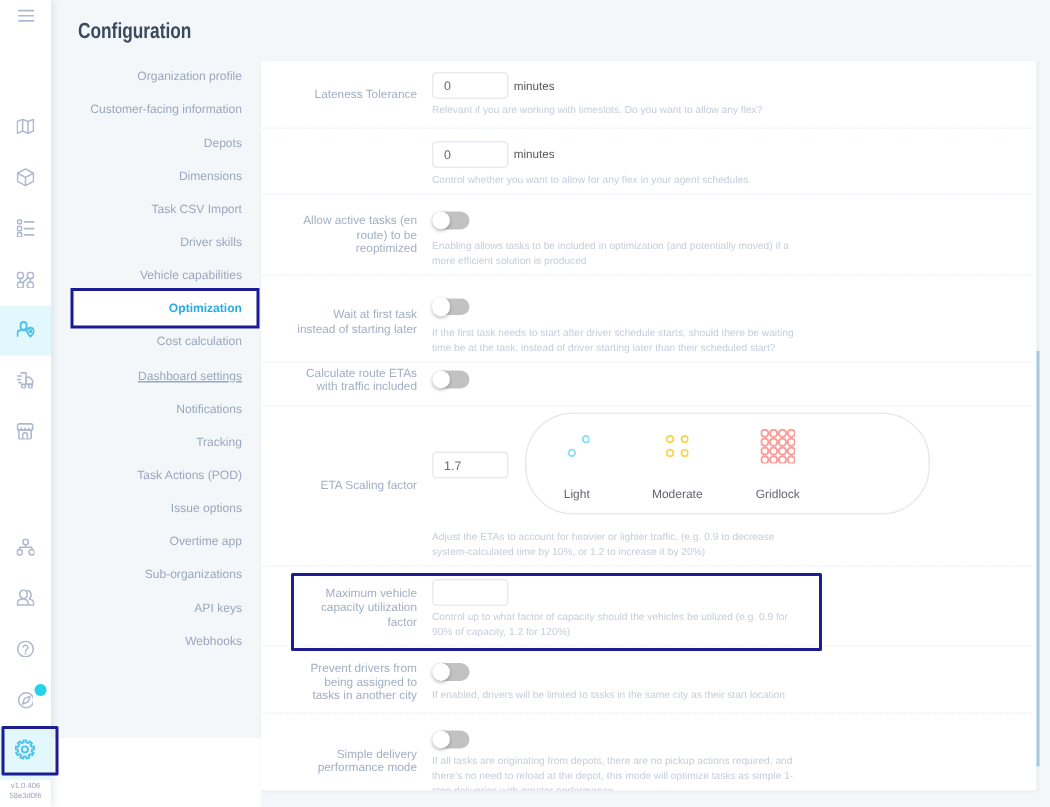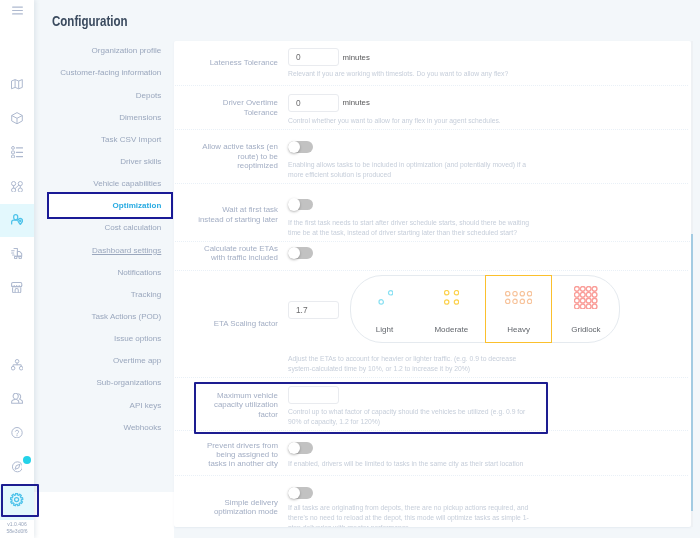--- a/index.html
+++ b/index.html
@@ -234,21 +234,20 @@
         <div class="row" style="position: absolute; left: 0px; top: 0px; width: 515px; height: 45.4px;">
           <div class="rlabel" style="position: absolute; left: 22px; top: 16.5px; width: 82px;">Lateness Tolerance</div>
           <div style="position: absolute; left: 114px; top: 7.4px; display: flex; align-items: center;">
             <input class="numinput" type="text" value="0" style="">
             <span class="suffix">minutes</span>
           </div>
           <div class="help" style="position: absolute; left: 114px; top: 28.3px; width: 243px;">Relevant if you are working with timeslots. Do you want to allow any flex?</div>
           <div style="position: absolute; left: 1px; right: 1px; bottom: 0px; border-bottom: 1px dotted rgb(233, 240, 247);"></div>
         </div>
         <div class="row" style="position: absolute; left: 0px; top: 45.4px; width: 515px; height: 43.8px;">
-          <div class="rlabel" style="position: absolute; left: 22px; top: 11.8px; width: 82px;">Driver Overtime Tolerance</div>
           <div style="position: absolute; left: 114px; top: 7.4px; display: flex; align-items: center;">
             <input class="numinput" type="text" value="0" style="">
             <span class="suffix">minutes</span>
           </div>
           <div class="help" style="position: absolute; left: 114px; top: 30.1px; width: 243px;">Control whether you want to allow for any flex in your agent schedules.</div>
           <div style="position: absolute; left: 1px; right: 1px; bottom: 0px; border-bottom: 1px dotted rgb(233, 240, 247);"></div>
         </div>
         <div class="row" style="position: absolute; left: 0px; top: 89.2px; width: 515px; height: 54.2px; text-decoration: underline;">
           <div class="rlabel" style="position: absolute; left: 22px; top: 12px; width: 82px;">Allow active tasks (en route) to be reoptimized</div>
           <div style="position: absolute; left: 114px; top: 10.9px; display: flex; align-items: center;">
@@ -296,35 +295,20 @@
                 <div class="tdots">
                   <svg style="margin-left:0px" width="15.3" height="14.8" viewBox="0 0 15.3 14.8">
                     <circle cx="2.7" cy="2.7" r="2.2" fill="none" stroke="#fcd24e" stroke-width="1.2"></circle>
                     <circle cx="12.5" cy="2.7" r="2.2" fill="none" stroke="#fcd24e" stroke-width="1.2"></circle>
                     <circle cx="2.7" cy="12" r="2.2" fill="none" stroke="#fcd24e" stroke-width="1.2"></circle>
                     <circle cx="12.5" cy="12" r="2.2" fill="none" stroke="#fcd24e" stroke-width="1.2"></circle>
                   </svg>
                 </div>
                 <div class="tlabel">Moderate</div>
               </div>
-              <div class="tcell sel">
-                <div class="tdots">
-                  <svg style="margin-left:0px" width="27.3" height="13.1" viewBox="0 0 27.3 13.1">
-                    <circle cx="2.7" cy="2.7" r="2.2" fill="none" stroke="#f7c39b" stroke-width="1.2"></circle>
-                    <circle cx="10" cy="2.7" r="2.2" fill="none" stroke="#f7c39b" stroke-width="1.2"></circle>
-                    <circle cx="17.3" cy="2.7" r="2.2" fill="none" stroke="#f7c39b" stroke-width="1.2"></circle>
-                    <circle cx="24.6" cy="2.7" r="2.2" fill="none" stroke="#f7c39b" stroke-width="1.2"></circle>
-                    <circle cx="2.7" cy="10.4" r="2.2" fill="none" stroke="#f7c39b" stroke-width="1.2"></circle>
-                    <circle cx="10" cy="10.4" r="2.2" fill="none" stroke="#f7c39b" stroke-width="1.2"></circle>
-                    <circle cx="17.3" cy="10.4" r="2.2" fill="none" stroke="#f7c39b" stroke-width="1.2"></circle>
-                    <circle cx="24.6" cy="10.4" r="2.2" fill="none" stroke="#f7c39b" stroke-width="1.2"></circle>
-                  </svg>
-                </div>
-                <div class="tlabel">Heavy</div>
-              </div>
               <div class="tcell">
                 <div class="tdots">
                   <svg width="23.5" height="23.5" viewBox="0 0 23.5 23.5">
                     <circle cx="2.85" cy="2.85" r="2.4" fill="none" stroke="#fa9e99" stroke-width="1.4"></circle>
                     <circle cx="8.75" cy="2.85" r="2.4" fill="none" stroke="#fa9e99" stroke-width="1.4"></circle>
                     <circle cx="14.65" cy="2.85" r="2.4" fill="none" stroke="#fa9e99" stroke-width="1.4"></circle>
                     <circle cx="20.550000000000004" cy="2.85" r="2.4" fill="none" stroke="#fa9e99" stroke-width="1.4"></circle>
                     <circle cx="2.85" cy="8.75" r="2.4" fill="none" stroke="#fa9e99" stroke-width="1.4"></circle>
                     <circle cx="8.75" cy="8.75" r="2.4" fill="none" stroke="#fa9e99" stroke-width="1.4"></circle>
                     <circle cx="14.65" cy="8.75" r="2.4" fill="none" stroke="#fa9e99" stroke-width="1.4"></circle>
@@ -358,21 +342,21 @@
           <div class="rlabel" style="position: absolute; left: 22px; top: 9.2px; width: 82px;">Prevent drivers from being assigned to tasks in another city</div>
           <div style="position: absolute; left: 114px; top: 10.7px; display: flex; align-items: center;">
             <div class="toggle">
               <span class="knob"></span>
             </div>
           </div>
           <div class="help" style="position: absolute; left: 114px; top: 28.1px; width: 243px;">If enabled, drivers will be limited to tasks in the same city as their start location</div>
           <div style="position: absolute; left: 1px; right: 1px; bottom: 0px; border-bottom: 1px dotted rgb(233, 240, 247);"></div>
         </div>
         <div class="row" style="position: absolute; left: 0px; top: 435.5px; width: 515px; height: 60px;">
-          <div class="rlabel" style="position: absolute; left: 22px; top: 21.1px; width: 82px;">Simple delivery optimization mode</div>
+          <div class="rlabel" style="position: absolute; left: 22px; top: 21.1px; width: 82px;">Simple delivery performance mode</div>
           <div style="position: absolute; left: 114px; top: 10.7px; display: flex; align-items: center;">
             <div class="toggle">
               <span class="knob"></span>
             </div>
           </div>
           <div class="help" style="position: absolute; left: 114px; top: 26px; width: 243px;">If all tasks are originating from depots, there are no pickup actions required, and there's no need to reload at the depot, this mode will optimize tasks as simple 1-step deliveries with greater performance</div>
         </div>
       </div>
   </div>
 

